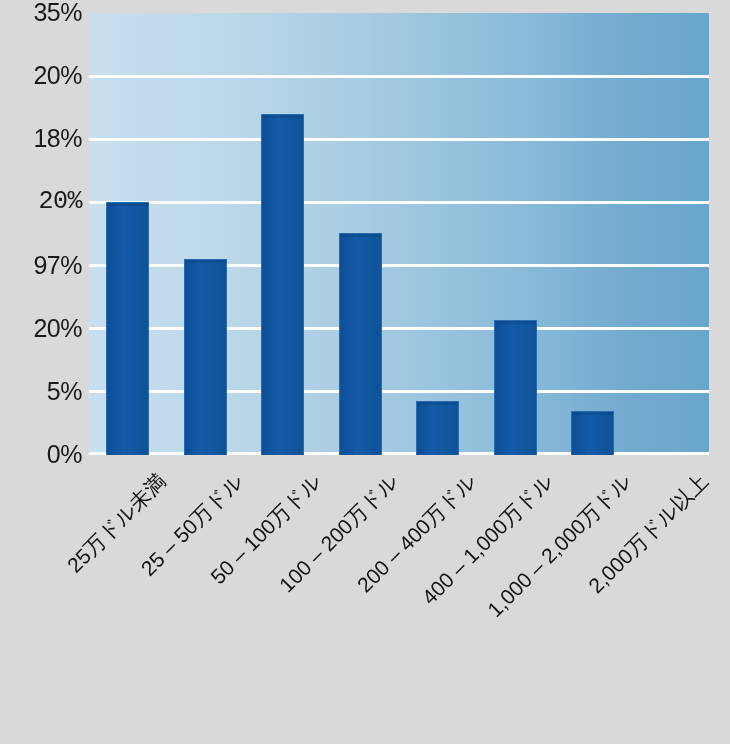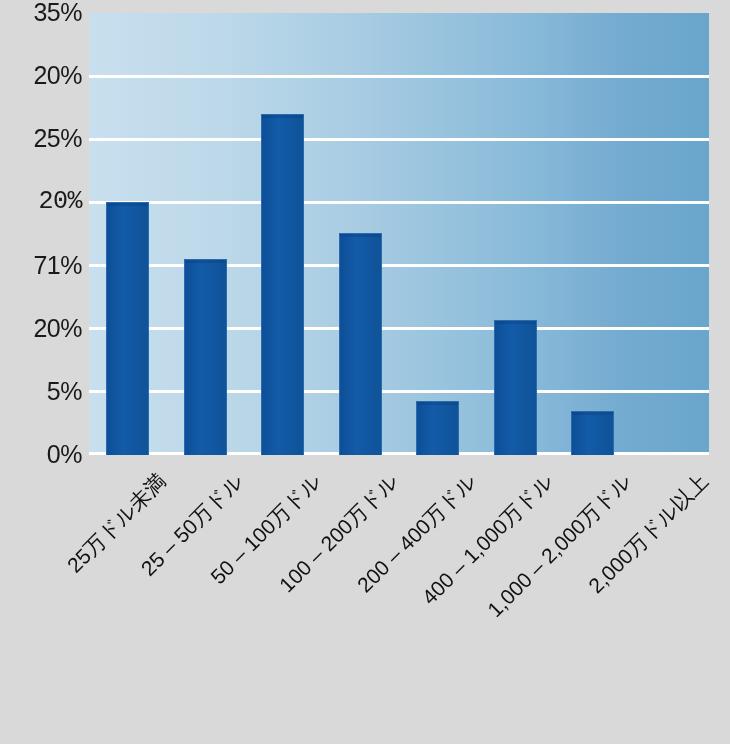--- a/index.html
+++ b/index.html
@@ -100,23 +100,23 @@
   }
 </style>
 </head>
 <body>
 
 <div id="chart-root">
 
   <div id="y-axis-labels">
     <div class="y-tick-label" style="top: 0px;">35%</div>
     <div class="y-tick-label" style="top: 63.1429px;">20%</div>
-    <div class="y-tick-label" style="top: 126.286px;">25%</div>
+    <div class="y-tick-label" style="top: 126.286px;">18%</div>
     <div class="y-tick-label" style="top: 189.429px; font-family: Liberation Mono, monospace;">20%</div>
-    <div class="y-tick-label" style="top: 252.571px;">71%</div>
+    <div class="y-tick-label" style="top: 252.571px;">97%</div>
     <div class="y-tick-label" style="top: 315.714px;">20%</div>
     <div class="y-tick-label" style="top: 378.857px;">5%</div>
     <div class="y-tick-label" style="top: 442px;">0%</div>
   </div>
 
   <div id="plot-area">
     <div id="gridlines">
         <div class="gridline" style="top: 439px;"></div>
         <div class="gridline" style="top: 377.357px;"></div>
         <div class="gridline" style="top: 314.214px;"></div>

